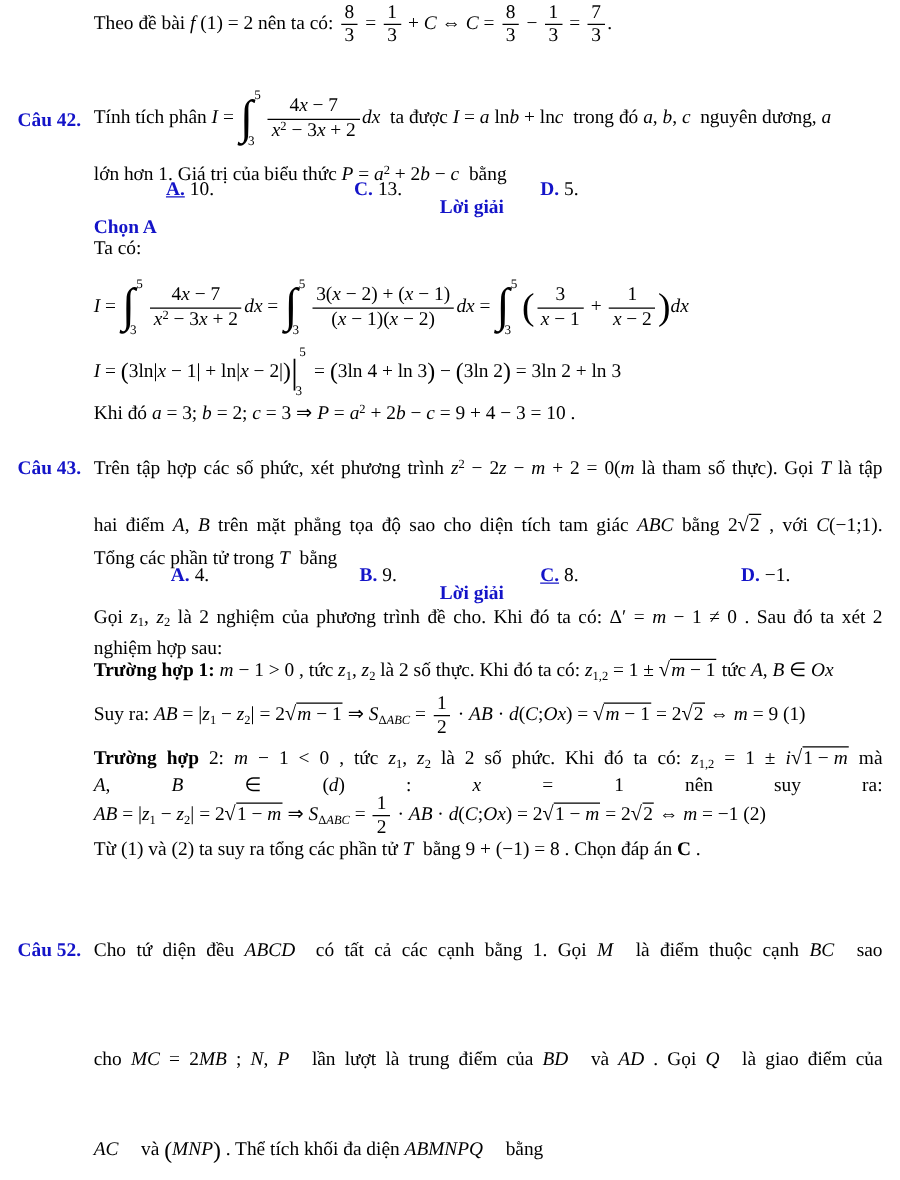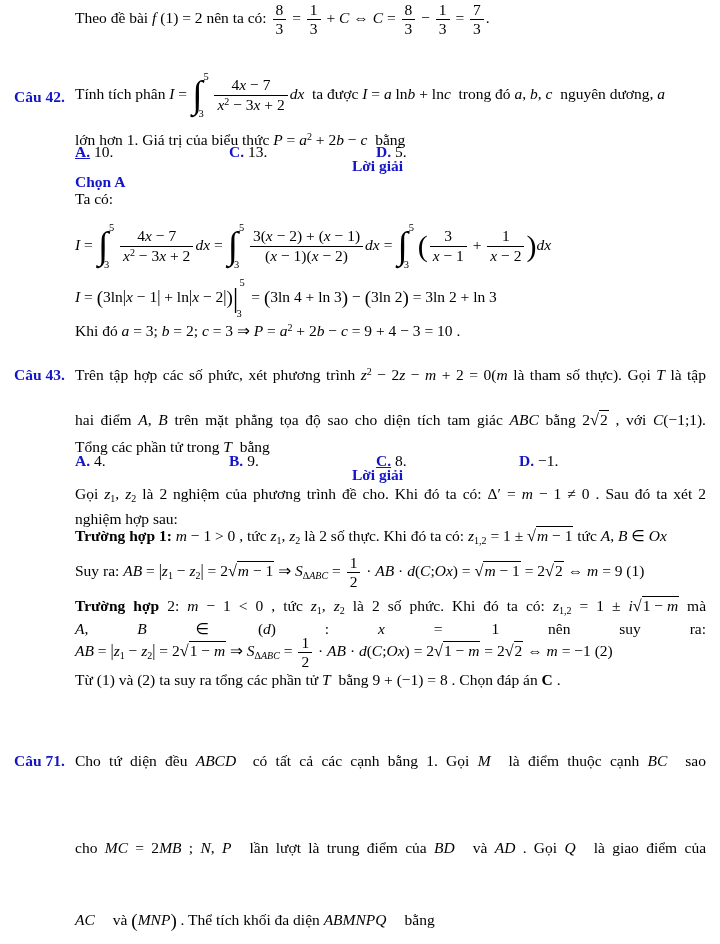--- a/index.html
+++ b/index.html
@@ -37,21 +37,21 @@
   .ev { font-size:28px; line-height:0; vertical-align:middle; font-style:normal; }
   .il2 { display:inline-block; vertical-align:middle; position:relative; height:36px; width:9px; font-size:10.5px; }
   .il2 .up { position:absolute; top:-4px; left:1px; }
   .il2 .lo { position:absolute; bottom:-4px; left:-2px; }
   
   .bp { font-size:30px; vertical-align:middle; line-height:0; font-style:normal; }
   .mp { font-size:19px; vertical-align:-2px; line-height:0; font-style:normal; }
   .ab { font-size:16px; line-height:0; font-style:normal; }
   .gap { display:inline-block; width:18px; }
   
-  .ans { display:flex; }
+  .ans { display:flex;text-align:center; }
   .ans .opt:nth-child(1){ width:154px; }
   .ans .opt:nth-child(2){ width:147px; }
   .ans .opt:nth-child(3){ width:143px; }
   .ans .opt:nth-child(4){ flex:1; }
   .key { color:var(--blue); font-weight:bold; }
   .key.u { text-decoration:underline; }
   .val { margin-left:4px; color:#000; }
 </style>
 </head>
 <body>
@@ -94,18 +94,18 @@
 
   <div class="line jst" style="top:484px">Gọi <i>z</i><sub>1</sub>, <i>z</i><sub>2</sub> là 2 nghiệm của phương trình đề cho. Khi đó ta có: Δ′ = <i>m</i> − 1 ≠ 0 . Sau đó ta xét 2</div>
   <div class="line" style="top:509px">nghiệm hợp sau:</div>
   <div class="line nowrap" style="top:526px"><b>Trường hợp 1:</b> <i>m</i> − 1 &gt; 0 , tức <i>z</i><sub>1</sub>, <i>z</i><sub>2</sub> là 2 số thực. Khi đó ta có: <i>z</i><sub>1,2</sub> = 1 ± <span class="rt"><span class="sgn">√</span><span class="ov"><i>m</i> − 1</span></span> tức <i>A</i>, <i>B</i> ∈ <i>Ox</i></div>
   <div class="line nowrap" style="top:555px">Suy ra: <i>AB</i> = <span class="ab">|</span><i>z</i><sub>1</sub> − <i>z</i><sub>2</sub><span class="ab">|</span> = 2<span class="rt"><span class="sgn">√</span><span class="ov"><i>m</i> − 1</span></span> ⇒ <i>S</i><sub>Δ<i>ABC</i></sub> = <span class="fr"><span class="n">1</span><span class="d">2</span></span> · <i>AB</i> · <i>d</i>(<i>C</i>;<i>Ox</i>) = <span class="rt"><span class="sgn">√</span><span class="ov"><i>m</i> − 1</span></span> = 2<span class="rt"><span class="sgn">√</span><span class="ov">2</span></span> ⇔ <i>m</i> = 9 (1)</div>
   <div class="line jst" style="top:596px"><b>Trường hợp</b> 2: <i>m</i> − 1 &lt; 0 , tức <i>z</i><sub>1</sub>, <i>z</i><sub>2</sub> là 2 số phức. Khi đó ta có: <i>z</i><sub>1,2</sub> = 1 ± <i>i</i><span class="rt"><span class="sgn">√</span><span class="ov">1 − <i>m</i></span></span> mà</div>
   <div class="line jst" style="top:619px"><i>A</i>, <i>B</i> ∈ (<i>d</i>) : <i>x</i> = 1 nên suy ra:</div>
   <div class="line nowrap" style="top:635px"><i>AB</i> = <span class="ab">|</span><i>z</i><sub>1</sub> − <i>z</i><sub>2</sub><span class="ab">|</span> = 2<span class="rt"><span class="sgn">√</span><span class="ov">1 − <i>m</i></span></span> ⇒ <i>S</i><sub>Δ<i>ABC</i></sub> = <span class="fr"><span class="n">1</span><span class="d">2</span></span> · <i>AB</i> · <i>d</i>(<i>C</i>;<i>Ox</i>) = 2<span class="rt"><span class="sgn">√</span><span class="ov">1 − <i>m</i></span></span> = 2<span class="rt"><span class="sgn">√</span><span class="ov">2</span></span> ⇔ <i>m</i> = −1 (2)</div>
   <div class="line nowrap" style="top:670px">Từ (1) và (2) ta suy ra tổng các phần tử <i>T</i>&nbsp; bằng 9 + (−1) = 8 . Chọn đáp án <b>C</b> .</div>
 
-  <div class="qlabel" style="top:751px">Câu 71.</div>
+  <div class="qlabel" style="top:751px">Câu 52.</div>
   <div class="line jst" style="top:751px">Cho tứ diện đều <i>ABCD</i>&nbsp; có tất cả các cạnh bằng 1. Gọi <i>M</i><span class="gap"></span>là điểm thuộc cạnh <i>BC</i><span class="gap"></span>sao</div>
   <div class="line jst" style="top:838px">cho <i>MC</i> = 2<i>MB</i> ; <i>N</i>, <i>P</i><span class="gap"></span>lần lượt là trung điểm của <i>BD</i><span class="gap"></span>và <i>AD</i> . Gọi <i>Q</i><span class="gap"></span>là giao điểm của</div>
   <div class="line" style="top:910px"><i>AC</i><span class="gap"></span>và <span class="mp">(</span><i>MNP</i><span class="mp">)</span> . Thể tích khối đa diện <i>ABMNPQ</i><span class="gap"></span>bằng</div>
 
 </div>
 
 </body></html>

